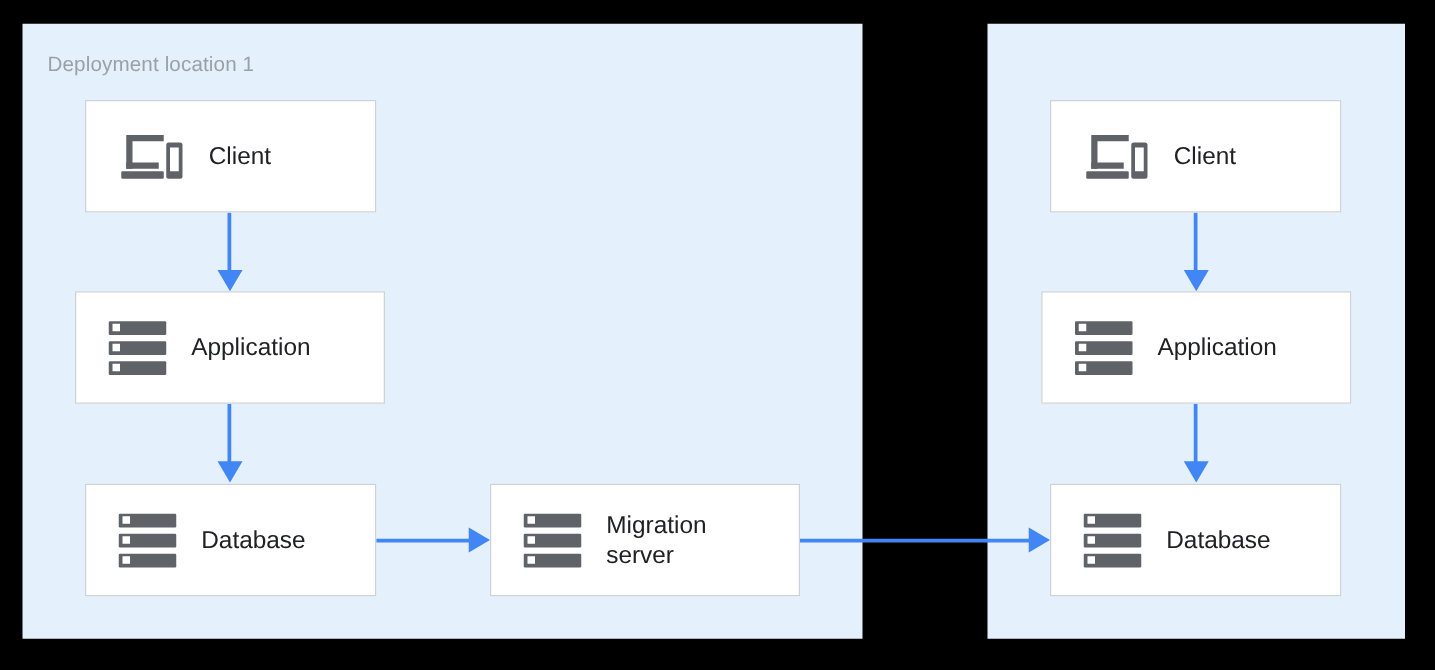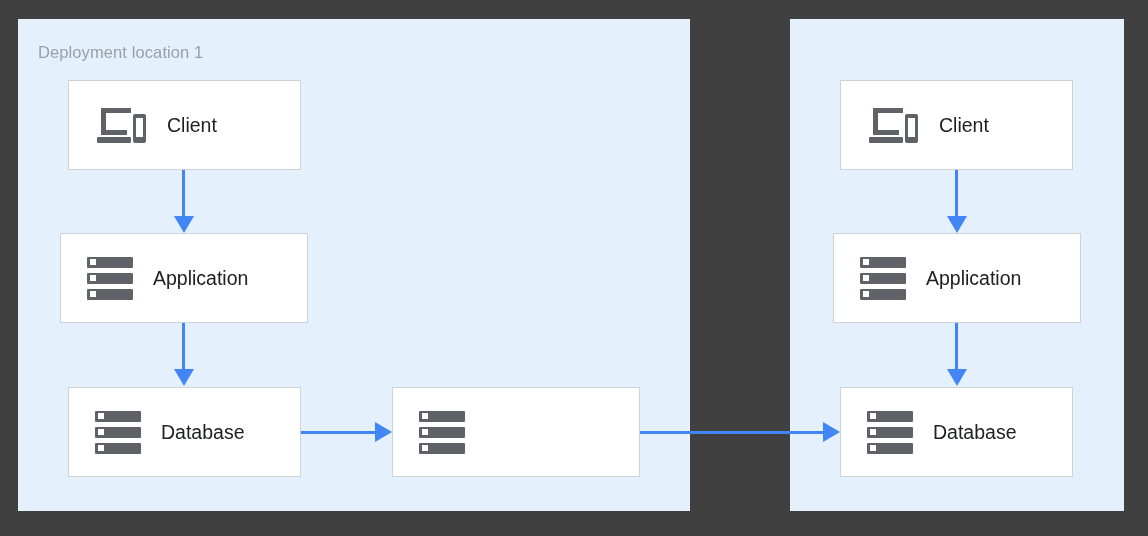--- a/index.html
+++ b/index.html
@@ -8,21 +8,21 @@
     padding: 0;
     background: #ffffff;
   }
   body {
     font-family: "Liberation Sans", sans-serif;
   }
   #canvas {
     position: relative;
     width: 1148px;
     height: 536px;
-    background: #404040;
+    background: #000000;
     overflow: hidden;
   }
   .zone {
     position: absolute;
     background: #e4f0fb;
   }
   .zone-label {
     position: absolute;
     font-size: 16.5px;
     color: #9aa0a6;
@@ -30,21 +30,21 @@
     white-space: nowrap;
     line-height: 1;
   }
   .node {
     position: absolute;
     background: #ffffff;
     border: 1px solid #cfd2d6;
     box-sizing: border-box;
     display: flex;
     align-items: center;
-    justify-content: flex-start;
+    justify-content: flex-end;
   }
   .node-icon {
     position: relative;
     flex: 0 0 auto;
     margin-left: 26px;
     width: 46px;
     height: 46px;
   }
   .node-label {
     flex: 1 1 auto;
@@ -171,20 +171,22 @@
     </span>
     <span class="node-label">Database</span>
   </div>
 
   <div class="node" style="left:392px; top:387px; width:248px; height:90px;">
     <span class="node-icon icon-server">
       <span class="bar"></span>
       <span class="bar"></span>
       <span class="bar"></span>
     </span>
+    <span class="node-label">Migration
+server</span>
   </div>
 
   <div class="node" style="left:840px; top:80px; width:233px; height:90px;">
     <span class="node-icon icon-client">
       <svg width="52" height="46" viewBox="0 0 52 46" aria-hidden="true">
         <path fill="#5f6368" d="M6 6 h30 v5 H11 v22 H6 Z"></path>
         <rect fill="#5f6368" x="2" y="35" width="34" height="6" rx="1"></rect>
         <rect fill="#5f6368" x="6" y="28" width="26" height="5"></rect>
         <rect fill="#5f6368" x="38" y="12" width="13" height="29" rx="2"></rect>
         <rect fill="#ffffff" x="41" y="16" width="7" height="19"></rect>

